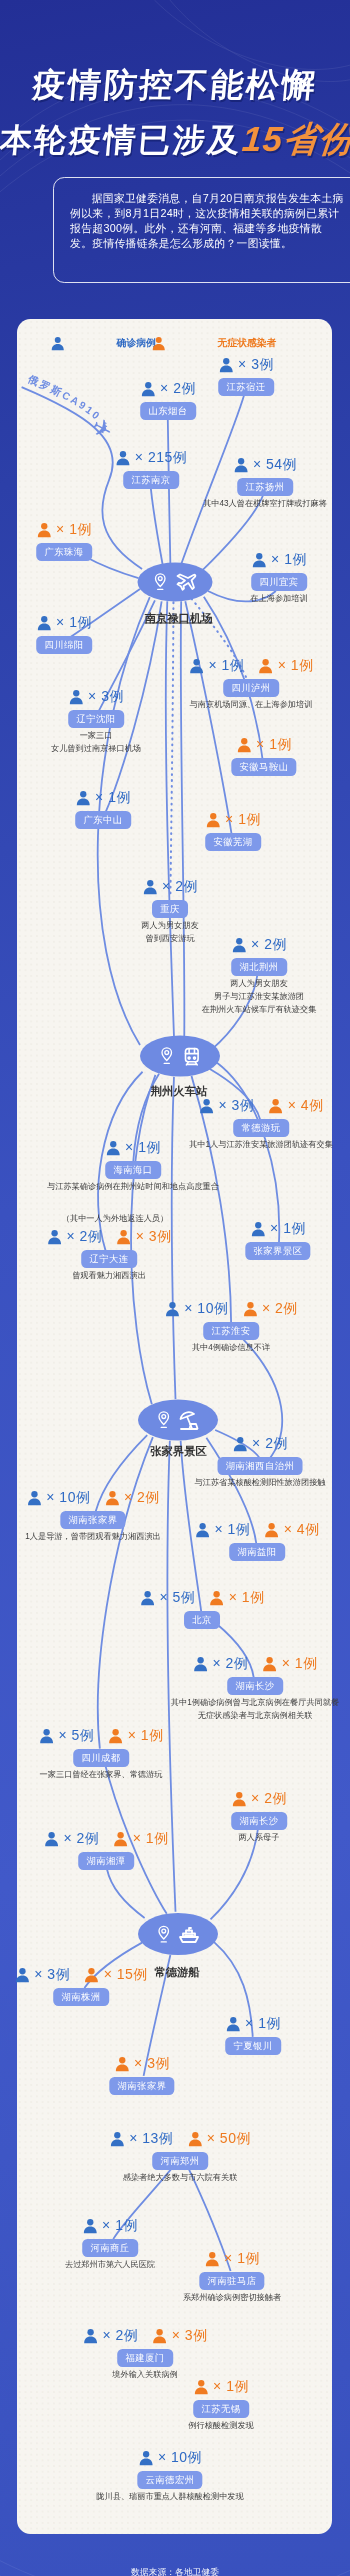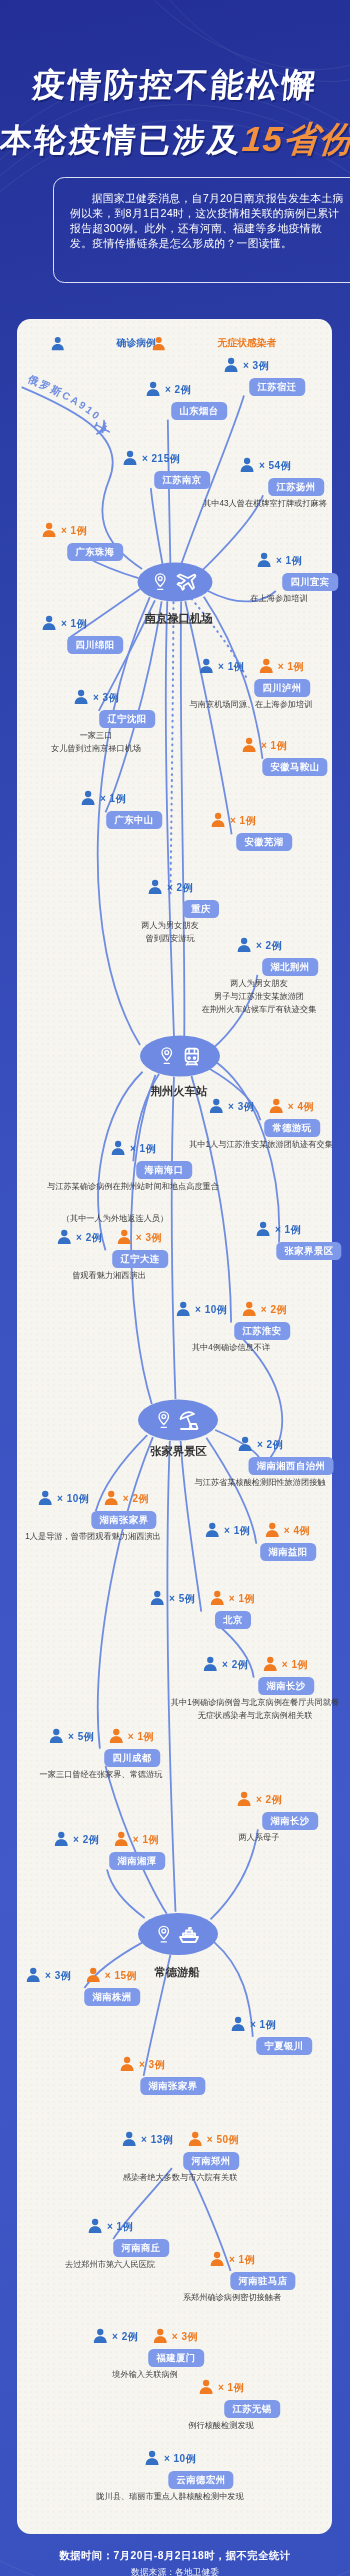--- a/index.html
+++ b/index.html
@@ -35,25 +35,25 @@
   
   .hub{position:absolute;width:0;height:0;}
   .hub .bubble{position:absolute;transform:translate(-50%,-50%);background:#6e8ae2;border-radius:50%;
     display:flex;align-items:center;justify-content:center;gap:5.2px;}
   .hub .hub-label{position:absolute;transform:translate(-50%,-50%);font-size:11.3px;font-weight:900;color:#333333;white-space:nowrap;}
   .hub-icon{stroke:#ffffff;fill:none;stroke-width:1.8;stroke-linecap:round;stroke-linejoin:round;}
   
   .node{position:absolute;width:0;height:0;}
   .count-row{position:absolute;left:0;top:-21.6px;transform:translate(-50%,-50%);display:flex;gap:13.4px;align-items:center;white-space:nowrap;}
   .count-group{display:flex;align-items:center;gap:3.6px;}
-  .count-text{font-size:10px;font-weight:bold;letter-spacing:0.5px;}
+  .count-text{font-size:14px;font-weight:normal;letter-spacing:0.5px;}
   .count-group.blue .count-text{color:#2f6ac4;}
   .count-group.orange .count-text{color:#ee7a1f;}
   .pill{position:absolute;left:0;top:0;transform:translate(-50%,-50%);background:#7e99ea;color:#ffffff;
-    font-size:9.3px;font-weight:bold;padding:2.6px 8.2px;border-radius:5.2px;white-space:nowrap;letter-spacing:0.5px;margin-left:31px;}
+    font-size:9.3px;font-weight:normal;padding:2.6px 8.2px;border-radius:5.2px;white-space:nowrap;letter-spacing:0.5px;}
   .notes{position:absolute;left:0;top:9.8px;transform:translateX(-50%);text-align:center;}
   .note-line,.float-note{font-size:8.2px;line-height:13px;color:#3c3c3c;white-space:nowrap;}
   .float-note{position:absolute;transform:translate(-50%,-50%);margin-left:43px;}
   
   .f-line{position:absolute;width:100%;text-align:center;color:#ffffff;white-space:nowrap;}
   .f-time{top:2549px;font-size:10.3px;font-weight:bold;letter-spacing:0.5px;}
   .f-src{top:2567px;font-size:8.8px;opacity:.95;}
 </style>
 </head>
 <body>
@@ -853,17 +853,16 @@
 
     </div>
     <div class="pill">云南德宏州</div>
     <div class="notes">
           <div class="note-line">陇川县、瑞丽市重点人群核酸检测中发现</div>
         </div>
   </div>
       <div class="float-note" style="left: 72px; top: 1218px;">（其中一人为外地返连人员）</div>
     </div>
 
-  <div class="f-line f-time">数据时间：7月20日-8月2日18时，据不完全统计</div>
   <div class="f-line f-src">数据来源：各地卫健委</div>
 
 </div>
 
 
 </body></html>

